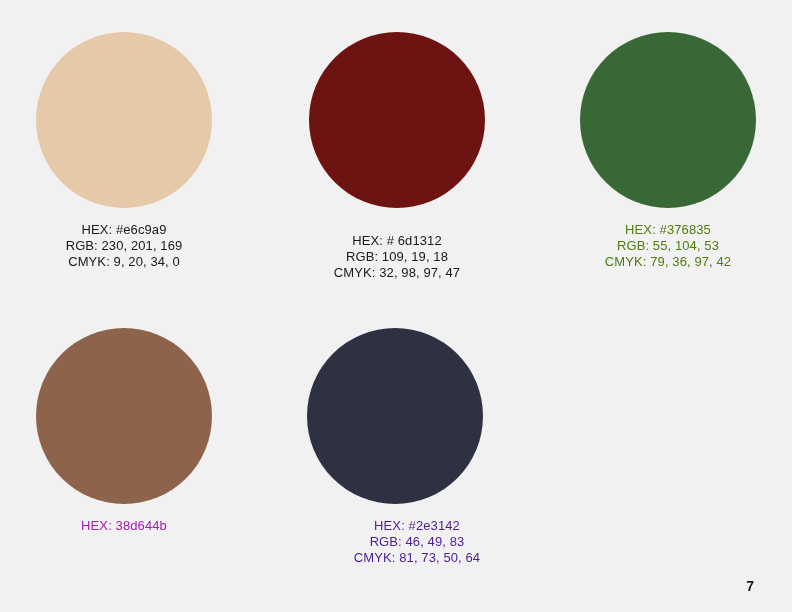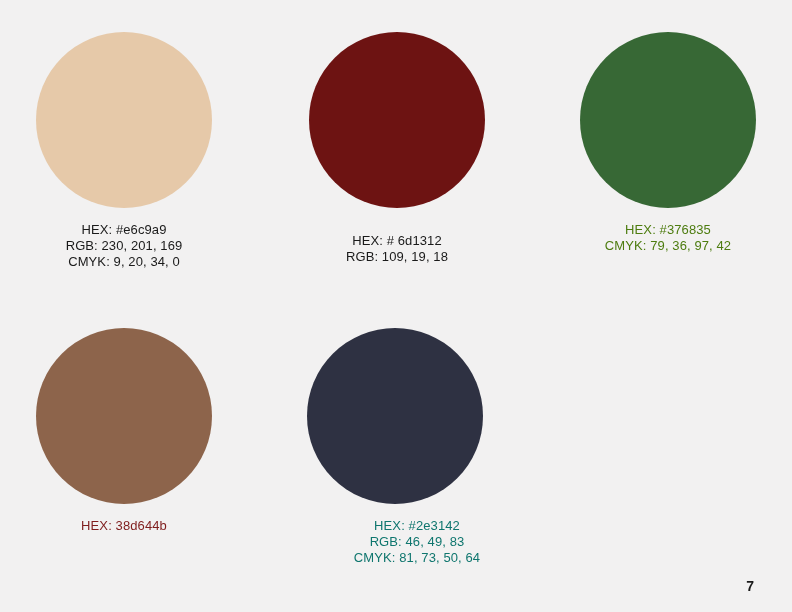--- a/index.html
+++ b/index.html
@@ -73,41 +73,43 @@
       <div>RGB: 230, 201, 169</div>
       <div>CMYK: 9, 20, 34, 0</div>
     </div>
   </div>
 
   <div class="swatch pos-1">
     <div class="swatch-circle" style="background-color: rgb(109, 19, 18);"></div>
     <div class="swatch-caption" style="color: rgb(26, 26, 26); margin-top: 25px;">
       <div>HEX: # 6d1312</div>
       <div>RGB: 109, 19, 18</div>
+      <div>CMYK: 32, 98, 97, 47</div>
     </div>
   </div>
 
   <div class="swatch pos-2">
     <div class="swatch-circle" style="background-color: rgb(55, 104, 53);"></div>
     <div class="swatch-caption" style="color: #4d7c0f;">
       <div>HEX: #376835</div>
+      <div>RGB: 55, 104, 53</div>
       <div>CMYK: 79, 36, 97, 42</div>
     </div>
   </div>
 
   <div class="swatch pos-3">
     <div class="swatch-circle" style="background-color: rgb(141, 100, 75);"></div>
-    <div class="swatch-caption" style="color: #7f1d1d;">
+    <div class="swatch-caption" style="color: #a21caf;">
       <div>HEX: 38d644b</div>
     </div>
   </div>
 
   <div class="swatch pos-4">
     <div class="swatch-circle" style="background-color: rgb(46, 49, 66);"></div>
-    <div class="swatch-caption" style="color: #0f766e; margin-left: 44px;">
+    <div class="swatch-caption" style="color: #4c1d95; margin-left: 44px;">
       <div>HEX: #2e3142</div>
       <div>RGB: 46, 49, 83</div>
       <div>CMYK: 81, 73, 50, 64</div>
     </div>
   </div>
 
   <div class="page-number" style="color: rgb(26, 26, 26);">7</div>
 
 </div>
 

